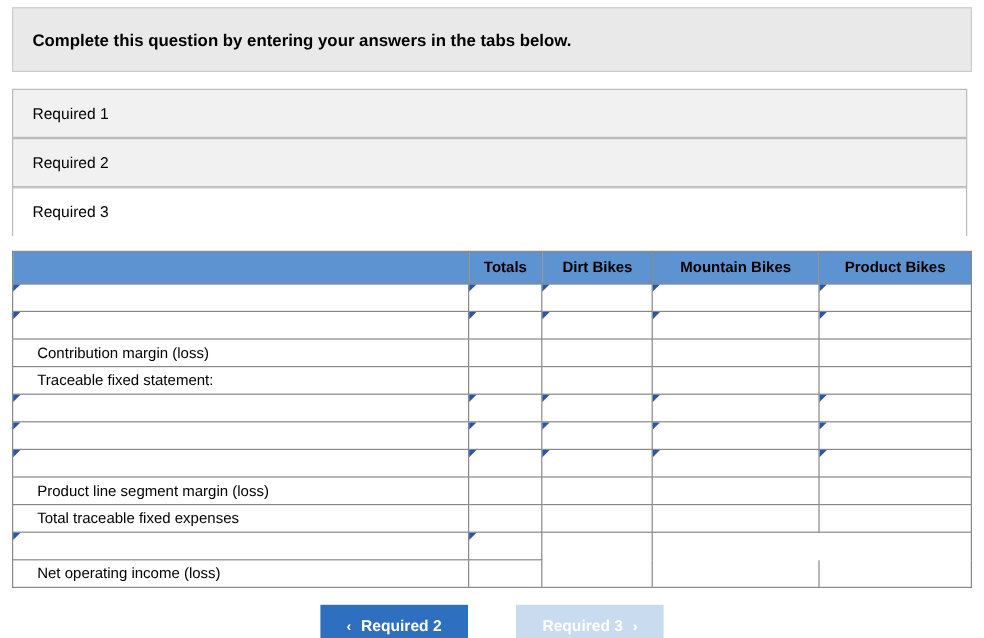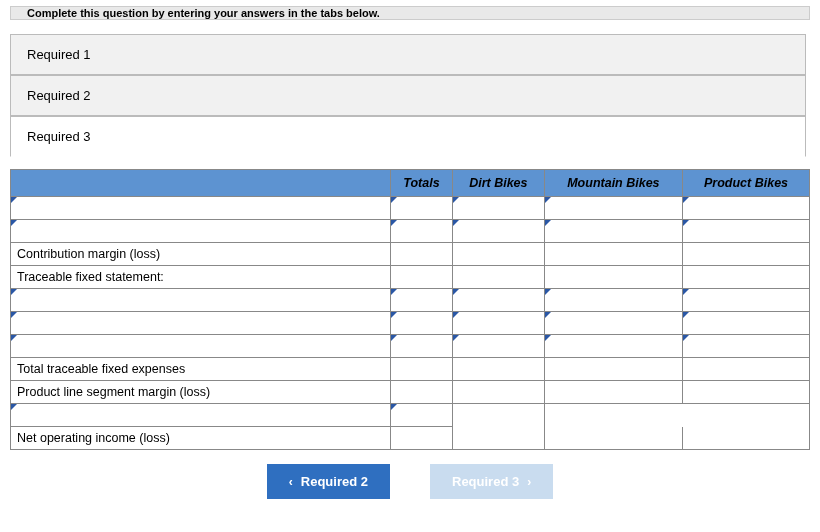--- a/index.html
+++ b/index.html
@@ -1,28 +1,28 @@
 <!DOCTYPE html>
 <html><head>
 <meta charset="utf-8">
 <style>
   * { box-sizing: border-box; margin: 0; padding: 0; }
   body { font-family: Arial, Helvetica, sans-serif; font-size: 13px; color: #000; width: 820px; }
   .container { padding: 6px 10px 10px 10px; }
-  .instruction-bar { background: #e9e9e9; border: 1px solid #ccc; padding: 0 16px; font-weight: bold; font-size: 11px; }
+  .instruction-bar { background: #e9e9e9; border: 1px solid #ccc; padding: 18px 16px; font-weight: bold; font-size: 14px; }
   .tabs { display: flex; margin-top: 14px; flex-direction: column; }
   .tab { border: 1px solid #bbb; background: #f1f1f1; padding: 12px 16px; font-size: 13px; margin-right: 4px; cursor: pointer; }
   .tab.active { background: #fff; border-bottom: 1px solid #fff; }
   .prompt-box { background: #e2f2fa; padding: 10px 8px 16px 8px; font-size: 13.5px; line-height: 1.4; margin-top: -1px; border-top: 1px solid #bbb; }
   .table-wrap { margin-top: 12px; }
   table { border-collapse: collapse; width: 800px; }
   th, td { border: 1px solid #888; height: 23px; font-size: 12.5px; }
-  th { background: #5d93d1; color: #000; font-weight: bold; text-align: center; padding: 6px 4px; font-style: italic; }
+  th { background: #5d93d1; color: #000; font-weight: bold; text-align: center; padding: 6px 4px; }
   th.spacer-head { background: #5d93d1; width: 380px; }
-  td.label-cell { width: 380px; padding: 2px 6px; text-align: left; }
+  td.label-cell { width: 380px; padding: 2px 20px; text-align: left; }
   td.input-cell { position: relative; }
   .dropdown-marker::before {
     content: "";
     position: absolute;
     left: 0; top: 0;
     border-top: 6px solid #2a57a5;
     border-right: 6px solid transparent;
   }
   .nav-buttons { display: flex; justify-content: center; gap: 40px; margin-top: 14px; }
   .nav-btn { padding: 10px 22px; font-size: 13px; font-weight: bold; border: none; cursor: pointer; display: flex; align-items: center; gap: 8px; }
@@ -101,28 +101,28 @@
           <td class="input-cell dropdown-marker"></td>
         </tr>
         <tr>
           <td class="label-cell input-cell dropdown-marker"></td>
           <td class="input-cell dropdown-marker"></td>
           <td class="input-cell dropdown-marker"></td>
           <td class="input-cell dropdown-marker"></td>
           <td class="input-cell dropdown-marker"></td>
         </tr>
         <tr>
-          <td class="label-cell">Total traceable fixed expenses</td>
+          <td class="label-cell">Product line segment margin (loss)</td>
           <td class="input-cell"></td>
           <td class="input-cell"></td>
           <td class="input-cell"></td>
           <td class="input-cell"></td>
         </tr>
         <tr>
-          <td class="label-cell">Product line segment margin (loss)</td>
+          <td class="label-cell">Total traceable fixed expenses</td>
           <td class="input-cell"></td>
           <td class="input-cell"></td>
           <td class="input-cell"></td>
           <td class="input-cell"></td>
         </tr>
         <tr>
           <td class="label-cell input-cell dropdown-marker"></td>
           <td class="input-cell dropdown-marker"></td>
           <td class="input-cell" style="border-bottom:none;border-right:1px solid #888"></td>
           <td class="input-cell" style="border:none;border-right:none"></td>

